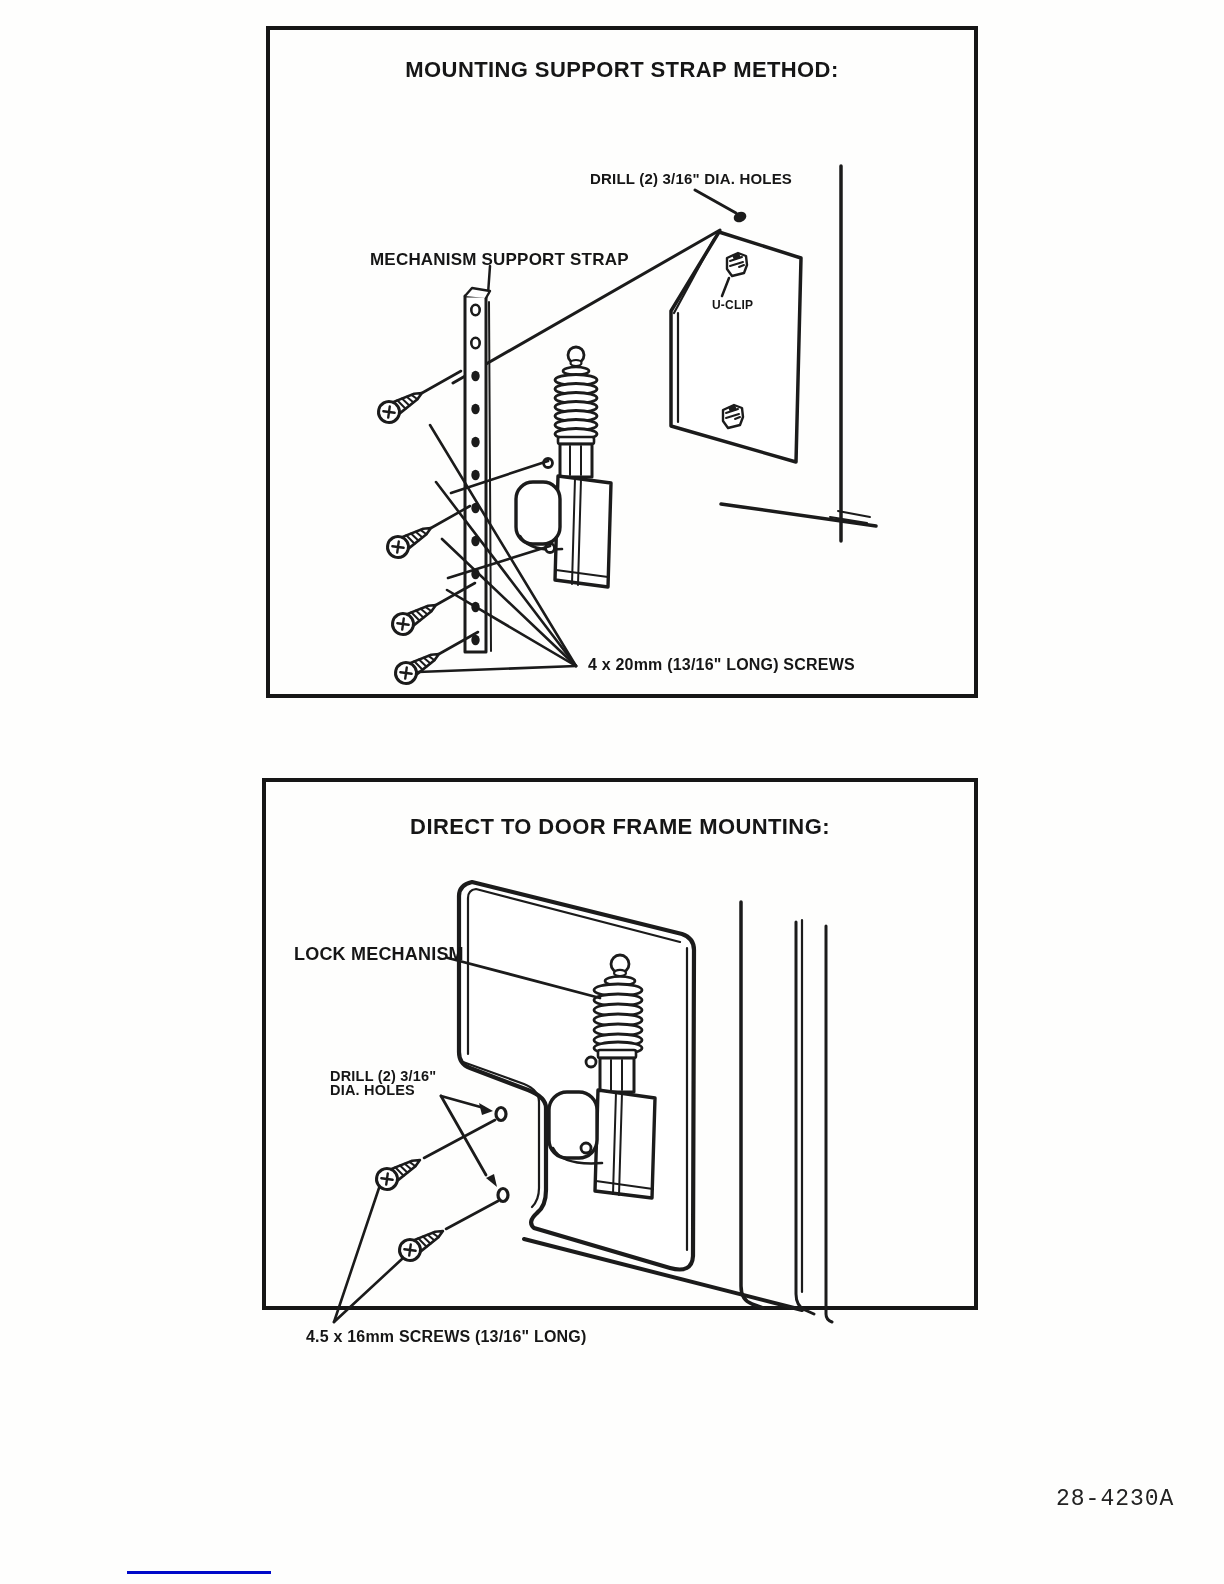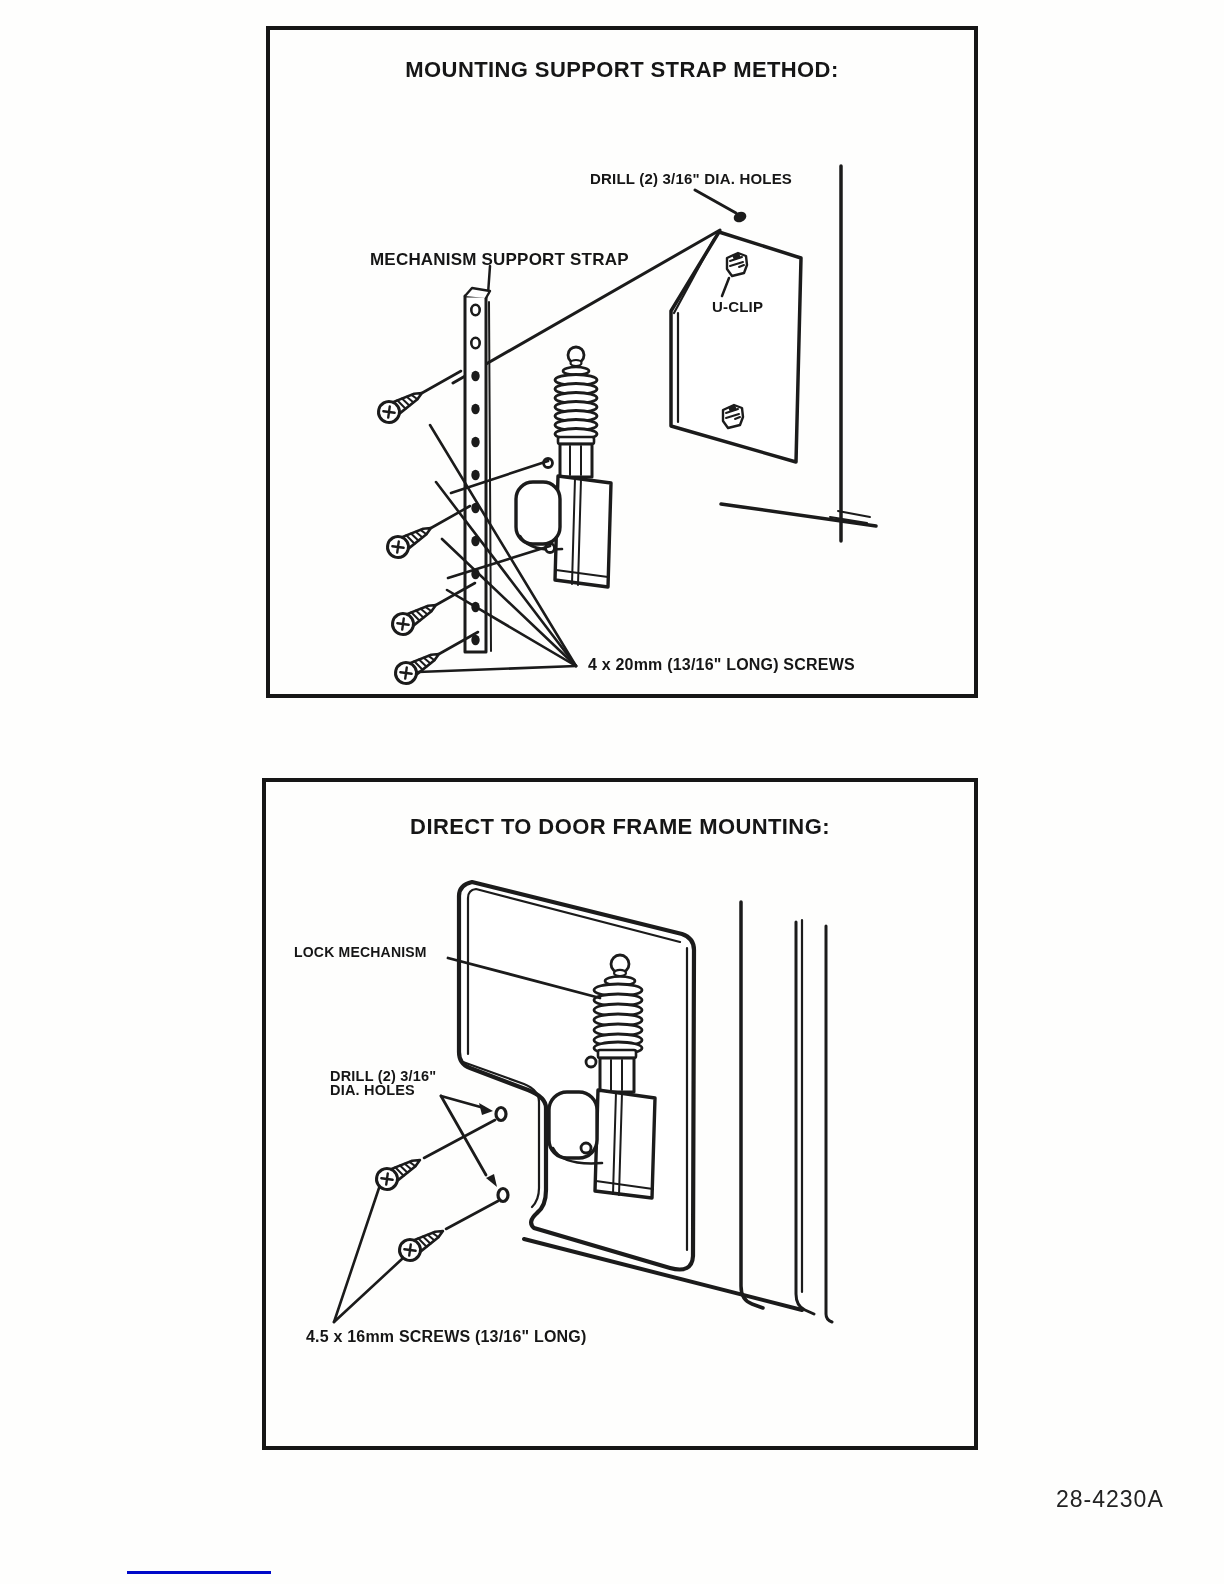--- a/index.html
+++ b/index.html
@@ -4,39 +4,39 @@
 <style>
   html,body{margin:0;padding:0;background:#ffffff;}
   .page{
     position:relative;width:1224px;height:1584px;background:#fefefd;
     font-family:"Liberation Sans",sans-serif;overflow:hidden;color:#141414;
   }
   .panel{
     position:absolute;border:4px solid #161616;background:transparent;box-sizing:border-box;
   }
   .panel-top{left:266px;top:26px;width:712px;height:672px;}
-  .panel-bottom{left:262px;top:778px;width:716px;height:672px;}
+  .panel-bottom{left:262px;top:778px;width:716px;height:532px;}
   .panel svg{position:absolute;left:0;top:0;}
   .title{
     position:absolute;left:0;right:0;text-align:center;font-weight:700;
     font-size:22px;letter-spacing:.4px;color:#161616;white-space:nowrap;
   }
   .lbl{
     position:absolute;font-weight:700;color:#161616;white-space:nowrap;letter-spacing:.2px;
   }
   .lbl-drill-top{left:320px;top:140px;font-size:15px;}
   .lbl-strap{left:100px;top:220px;font-size:17px;}
-  .lbl-uclip{left:442px;top:268px;font-size:15px;}
+  .lbl-uclip{left:442px;top:268px;font-size:12px;}
   .lbl-screws-top{left:318px;top:626px;font-size:16px;}
-  .lbl-lock{left:28px;top:162px;font-size:14px;}
+  .lbl-lock{left:28px;top:162px;font-size:18px;}
   .lbl-drill-b1{left:64px;top:286px;font-size:14.5px;}
   .lbl-drill-b2{left:64px;top:300px;font-size:14.5px;}
   .lbl-screws-bottom{left:40px;top:546px;font-size:16px;}
   .footer-code{
-    position:absolute;left:1056px;top:1486px;font-size:23px;letter-spacing:1px;color:#222;
+    position:absolute;left:1056px;top:1486px;font-size:23px;letter-spacing:1px;color:#222;font-family:Liberation Mono, monospace;
   }
   .blue-rule{
     position:absolute;left:127px;top:1571px;width:144px;height:3px;background:#0009c9;
   }
   svg *{vector-effect:none;}
 </style>
 </head>
 <body>
 
 <div class="page">

